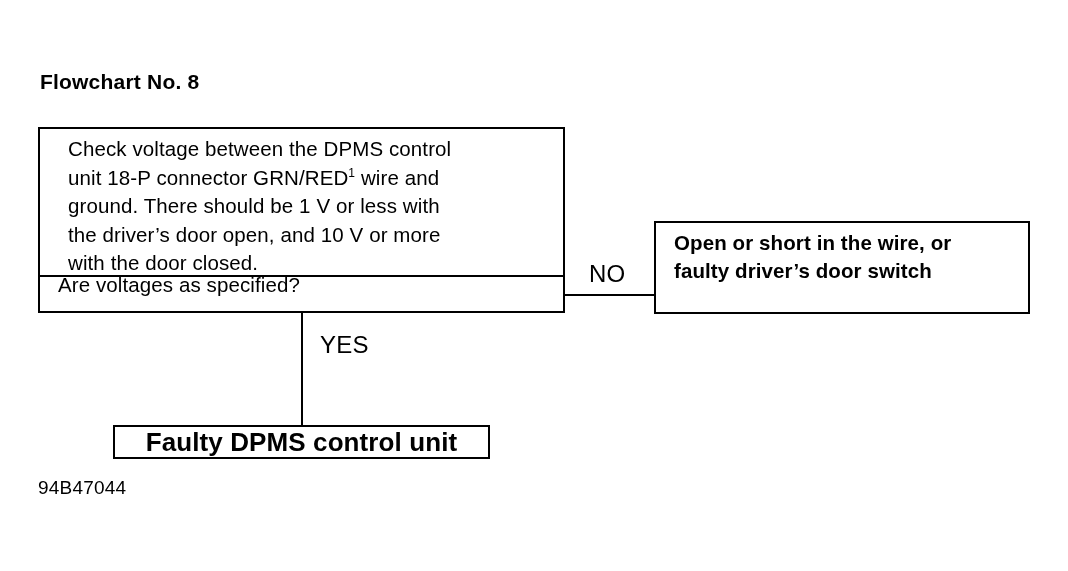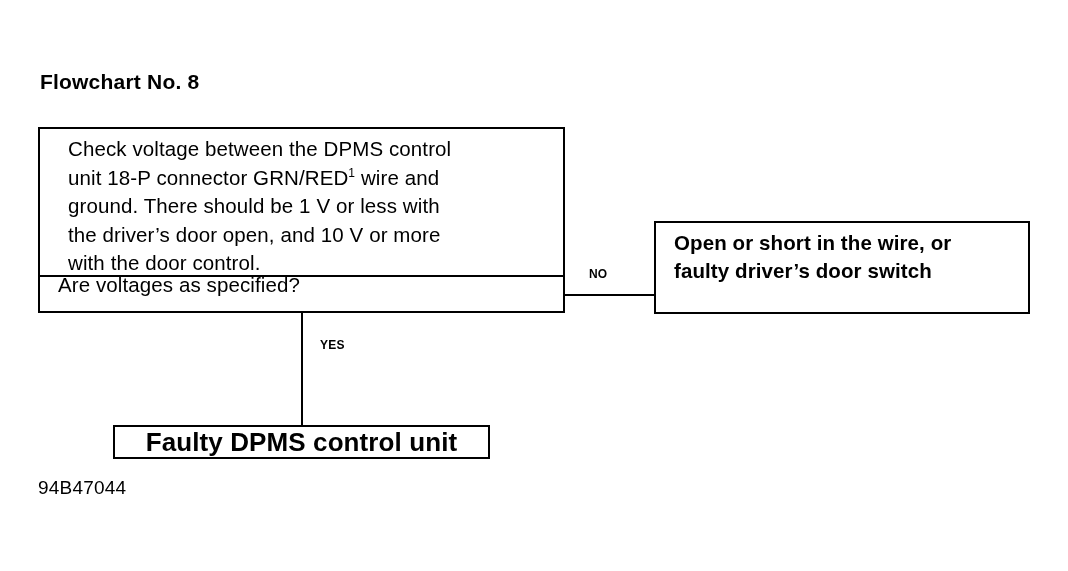--- a/index.html
+++ b/index.html
@@ -140,25 +140,24 @@
   }
   #connector-yes {
     left: 301px;
     top: 312px;
     height: 114px;
   }
 
   
   .branch-label {
     position: absolute;
-    font-size: 12px;
+    font-size: 24px;
     line-height: 22px;
     white-space: nowrap;
     letter-spacing: 0.2px;
-    font-weight: bold;
   }
   #branch-label-no {
     left: 589px;
     top: 263px;
   }
   #branch-label-yes {
     left: 320px;
     top: 334px;
   }
 
@@ -179,21 +178,21 @@
 <div id="flowchart-canvas">
 
   <div id="page-title">Flowchart No. 8</div>
 
   <div id="decision-box">
     <div id="decision-statement">
       <div class="line">Check voltage between the DPMS control</div>
       <div class="line"><span>unit 18-P connector GRN/RED</span><sup>1</sup><span> wire and</span></div>
       <div class="line">ground. There should be 1 V or less with</div>
       <div class="line">the driver’s door open, and 10 V or more</div>
-      <div class="line">with the door control.</div>
+      <div class="line">with the door closed.</div>
     </div>
     <div id="decision-question">
       <span class="qtext">Are voltages as specified?</span>
     </div>
   </div>
 
   <div class="connector-h" id="connector-no"></div>
   <div class="branch-label" id="branch-label-no">NO</div>
 
   <div class="outcome-box" id="outcome-no-box">

